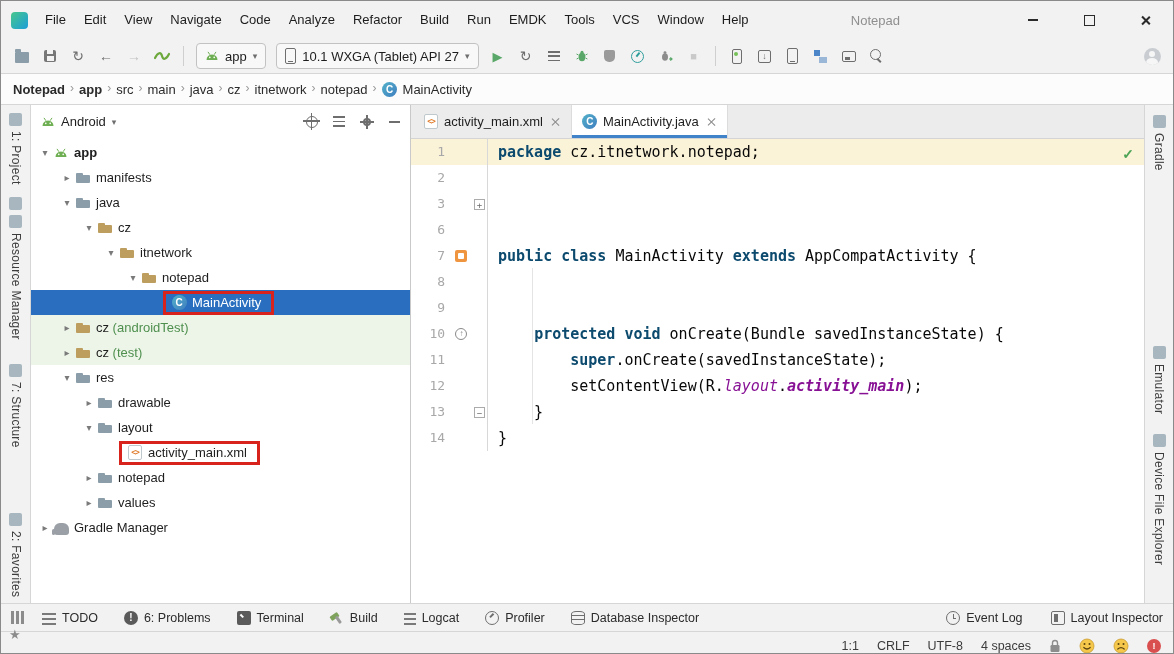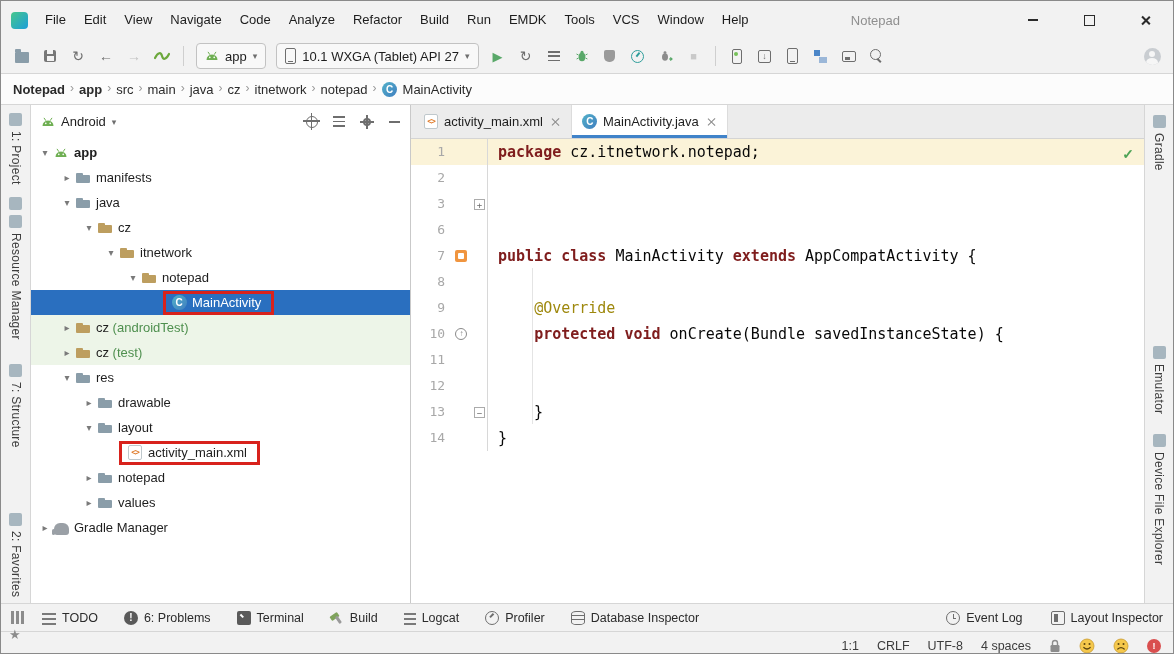--- a/index.html
+++ b/index.html
@@ -123,21 +123,21 @@
   .crow.caret{background:#FBF3D8}
   .gutter{display:flex;width:76px;flex:none;border-right:1px solid #D8D8D8}
   .gnum{width:36px;text-align:right;padding-right:6px;color:#A8A8A8;font:13px/26px "DejaVu Sans Mono",monospace}
   .gicon{width:22px;display:flex;align-items:center;justify-content:center}
   .gfold{width:16px;display:flex;align-items:center;justify-content:center}
   .fold-box{width:11px;height:11px;border:1px solid #ABABAB;background:#fff;font:9px/10px "DejaVu Sans Mono",monospace;text-align:center;color:#6E6E6E;box-sizing:border-box}
   .gi-class{width:12px;height:12px;border-radius:2px;background:#F0953F;position:relative;display:block}
   .gi-class::after{content:"";position:absolute;inset:3px;background:#fff;border-radius:1px}
   .gi-ovr{width:12px;height: 12px;border:1.4px solid #8A8A8A;border-radius:50%;color:#8A8A8A;font-size:8px;line-height:10px;text-align:center;display:block;box-sizing:border-box}
   .ctext{flex:1;white-space:pre;font:15px/26px "DejaVu Sans Mono",monospace;padding-left:10px;color:#080808}
-  .tk-kw{color:#7f1d1d;font-weight:bold}
+  .tk-kw{color:#0c4a6e;font-weight:bold}
   .tk-pl{color:#080808}
   .tk-an{color:#9E880D}
   .tk-fi{color:#871094;font-style:italic}
   .tk-fib{color:#871094;font-style:italic;font-weight:bold}
   .tk-fold{background:#E1EFD8;border-radius:2px;padding:0 3px;color:#3c3c3c}
   .check-ok{position:absolute;top:41px;right:10px;color:#4DA356;font-size:14px;font-weight:bold}
   .indent-guide{position:absolute;left:121px;top:163px;width:1px;height:156px;background:#E4E4E4}
   
   .bottombar{height:27px;background:#F2F2F2;border-top:1px solid #D6D6D6;display:flex;align-items:center;padding:0 10px;font-size:12.5px;color:#2b2b2b}
   .corner-ic{width:13px;height:13px;background:repeating-linear-gradient(90deg,#8C8C8C 0 3px,transparent 3px 5px);margin-right:18px;flex:none}
@@ -547,45 +547,46 @@
               <span class="gfold"></span>
             </span>
             <span class="ctext"></span>
           </div>
           <div class="crow">
             <span class="gutter">
               <span class="gnum">9</span>
               <span class="gicon"></span>
               <span class="gfold"></span>
             </span>
-            <span class="ctext"><span class="tk-pl">    </span><span class="tk-an">@Override</span></span>
           </div>
           <div class="crow">
             <span class="gutter">
               <span class="gnum">10</span>
               <span class="gicon">
                 <span class="gi-ovr">↑</span>
               </span>
               <span class="gfold"></span>
             </span>
             <span class="ctext"><span class="tk-pl">    </span><span class="tk-kw">protected void </span><span class="tk-pl">onCreate(Bundle savedInstanceState) {</span></span>
           </div>
           <div class="crow">
             <span class="gutter">
               <span class="gnum">11</span>
               <span class="gicon"></span>
               <span class="gfold"></span>
             </span>
+            <span class="ctext"><span class="tk-pl">        </span><span class="tk-kw">super</span><span class="tk-pl">.onCreate(savedInstanceState);</span></span>
           </div>
           <div class="crow">
             <span class="gutter">
               <span class="gnum">12</span>
               <span class="gicon"></span>
               <span class="gfold"></span>
             </span>
+            <span class="ctext"><span class="tk-pl">        setContentView(R.</span><span class="tk-fi">layout</span><span class="tk-pl">.</span><span class="tk-fib">activity_main</span><span class="tk-pl">);</span></span>
           </div>
           <div class="crow">
             <span class="gutter">
               <span class="gnum">13</span>
               <span class="gicon"></span>
               <span class="gfold">
                 <span class="fold-box">−</span>
               </span>
             </span>
             <span class="ctext"><span class="tk-pl">    }</span></span>

